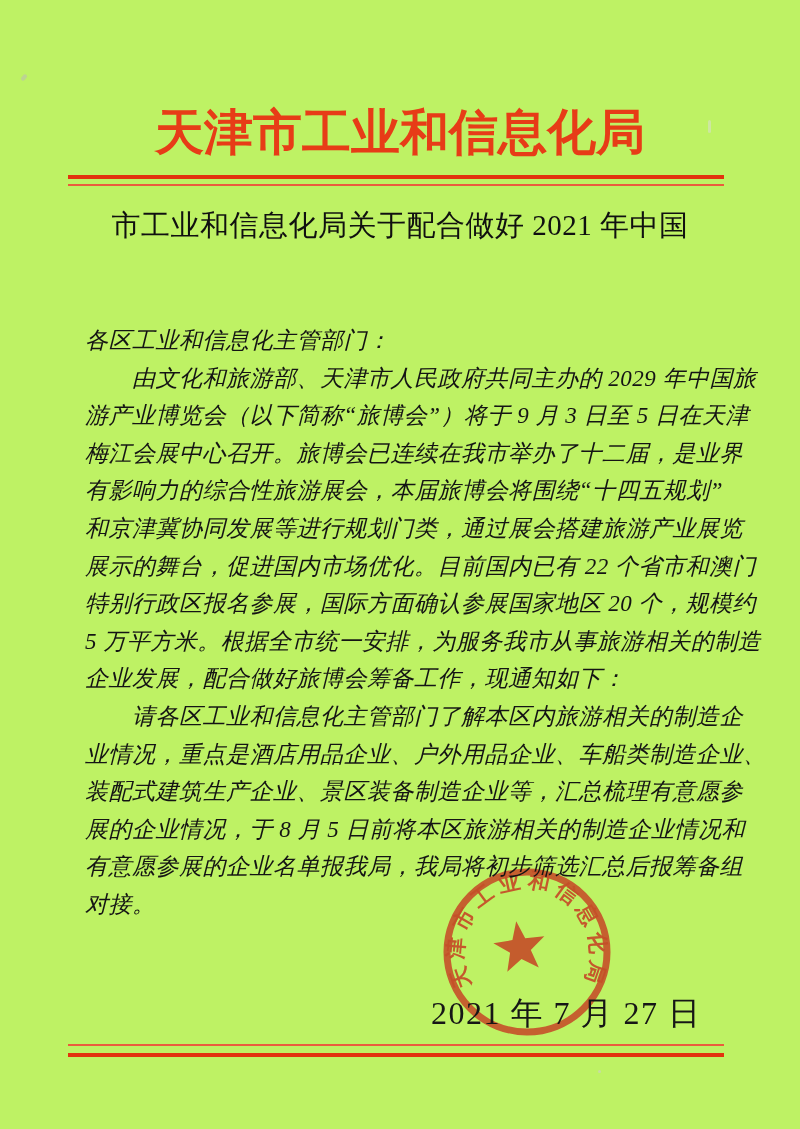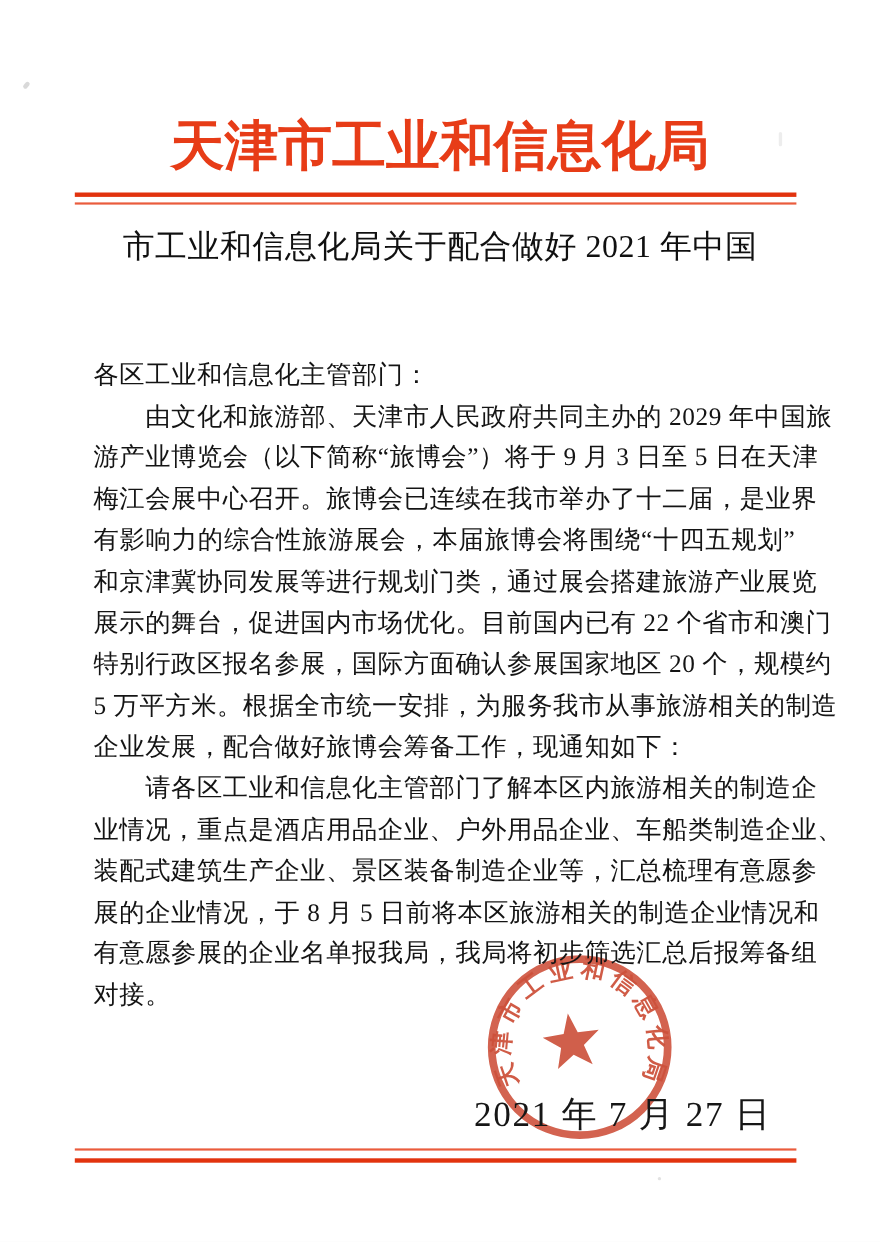--- a/index.html
+++ b/index.html
@@ -1,21 +1,21 @@
 <!DOCTYPE html>
 <html style="--header_red: #e73c17; --rule_red: #e2330e; --seal_red: #c63a21; --ink: #141414;"><head>
 <meta charset="utf-8">
 <style>
   html, body { margin: 0; padding: 0; background: #e9e9e9; }
   .page {
     position: relative;
     width: 800px;
     height: 1129px;
     margin: 0 auto;
-    background: #ffffff;
+    background: #bef264;
     overflow: hidden;
     font-family: "Liberation Serif", "DejaVu Serif", serif;
     color: var(--ink, #141414);
   }
   
   .letterhead {
     position: absolute;
     top: 101px; left: 0; right: 0;
     text-align: center;
     font-size: 49px;
@@ -49,20 +49,21 @@
     font-size: 23px;
     letter-spacing: 0.5px;
     z-index: 2;
   }
   .body-line {
     height: 37.6px;
     line-height: 37.6px;
     text-align: justify;
     text-align-last: justify;
     white-space: nowrap;
+    font-style: italic;
   }
   .body-line.no-justify { text-align: left; text-align-last: left; }
   .body-line.indent { text-indent: 47px; }
   
   .seal {
     position: absolute;
     left: 432px; top: 857px;
     width: 190px; height: 190px;
     z-index: 1;
     opacity: 0.88;

